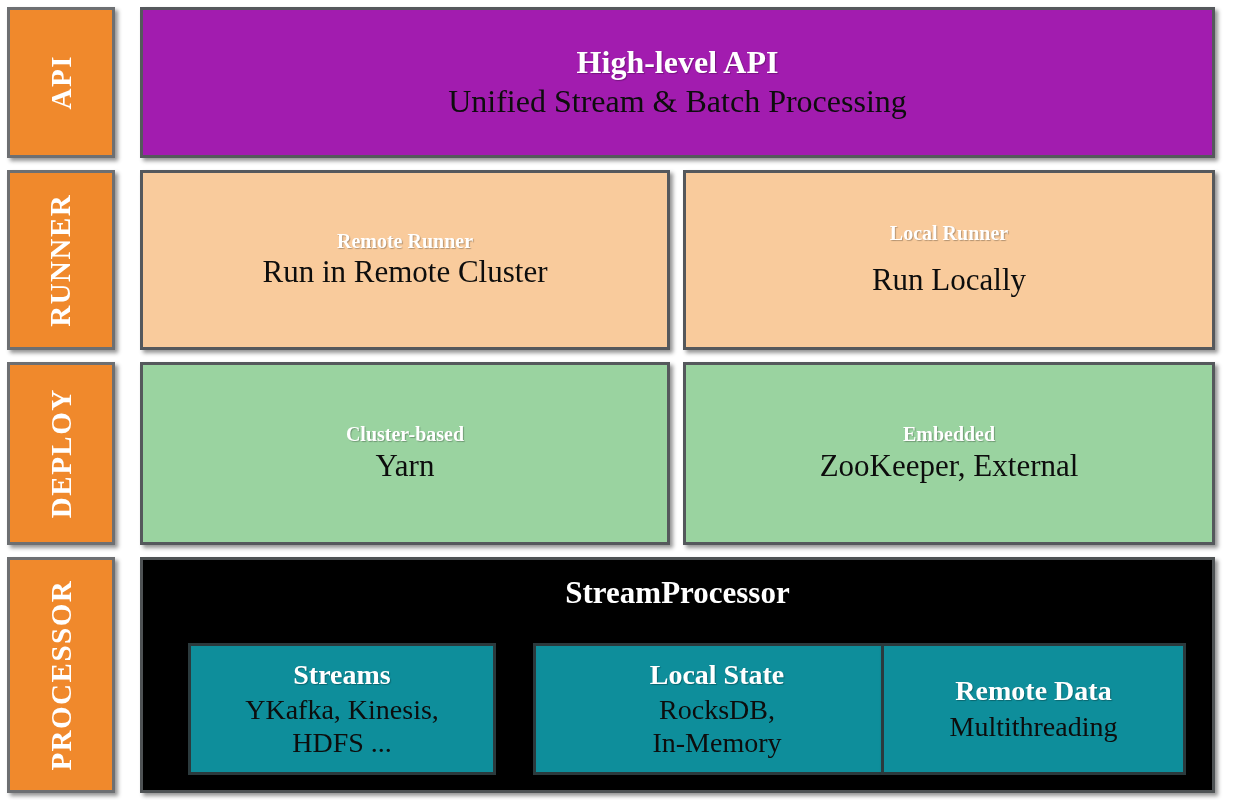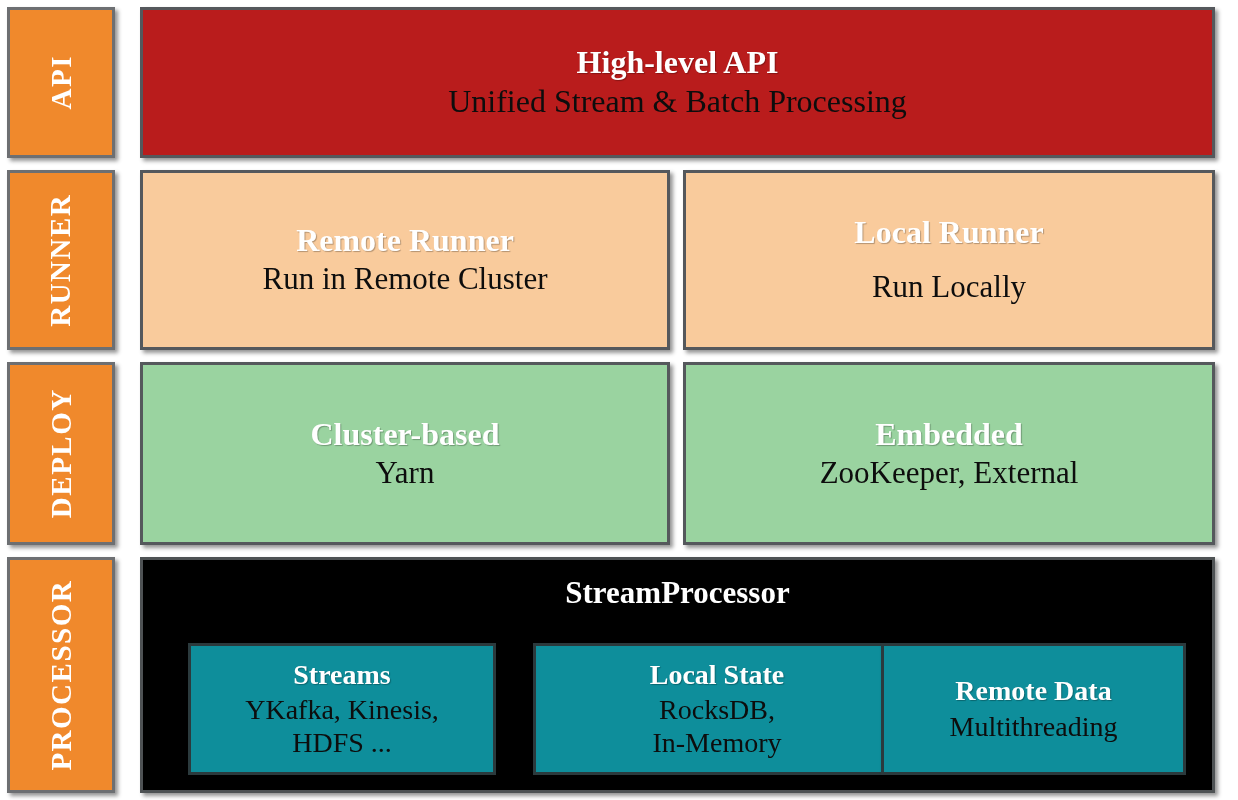--- a/index.html
+++ b/index.html
@@ -41,40 +41,40 @@
     color: #ffffff;
     font-weight: bold;
     font-size: 29px;
     letter-spacing: 1.5px;
     white-space: nowrap;
     transform: rotate(-90deg);
     transform-origin: center center;
   }
 
   
-  .api-box      { background: #b91c1c; }
+  .api-box      { background: #a21caf; }
   .runner-box   { background: #f9cb9c; }
   .deploy-box   { background: #9ad3a0; }
   .processor-panel {
     background: #000000;
     border: 3px solid #4e5254;
     align-items: center;
     justify-content: flex-start;
   }
   .component-box {
     background: #0e8e9b;
     border: 3px solid #2b3a3d;
     box-shadow: 3px 3px 4px rgba(0,0,0,0.45);
   }
 
   
   .title {
     font-weight: bold;
     color: #ffffff;
-    font-size: 32px;
+    font-size: 20px;
     text-shadow: 1px 1px 1px rgba(0,0,0,0.28);
   }
   .subtitle {
     color: #0d0d0d;
     font-size: 31px;
     margin-top: 3px;
   }
   .api-box .title    { font-size: 32px; }
   .api-box .subtitle { font-size: 32px; }
 

